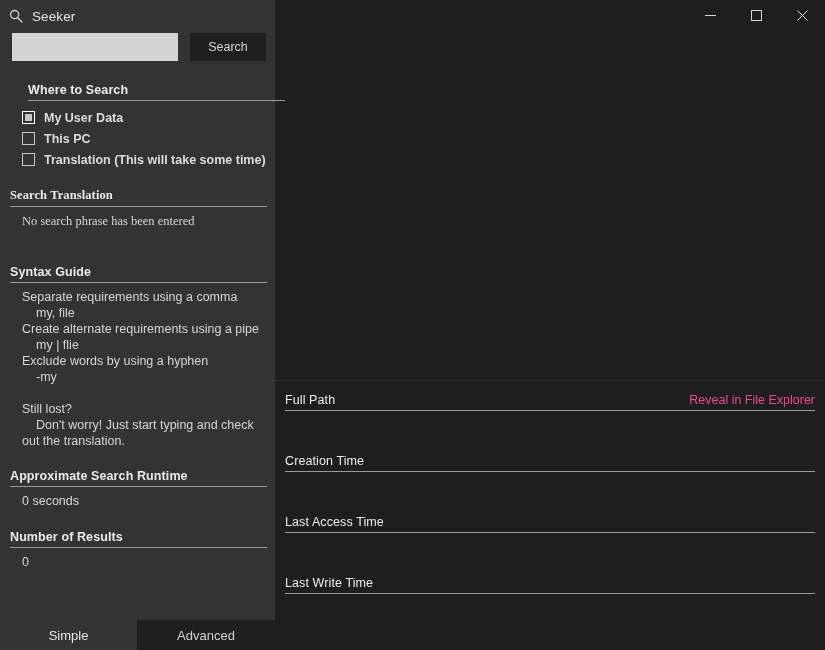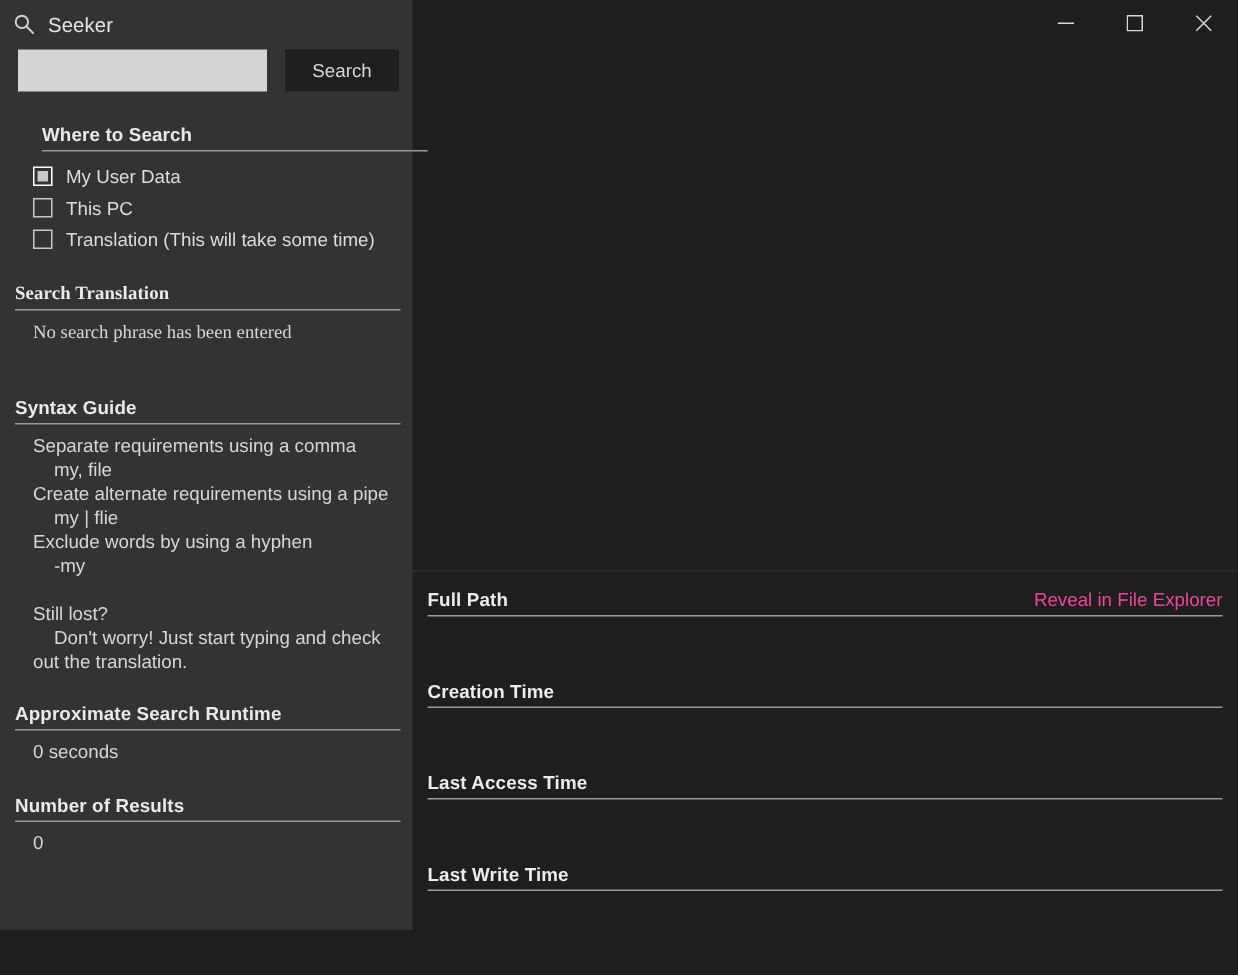--- a/index.html
+++ b/index.html
@@ -177,21 +177,21 @@
   }
   .detail-head-row {
     display: flex;
     align-items: baseline;
     justify-content: space-between;
     border-bottom: 1px solid #9a9a9a;
     padding-bottom: 3px;
   }
   .detail-head {
     font-size: 12.5px;
-    font-weight: bold;
+    font-weight: normal;
     color: #ececec;
     letter-spacing: .1px;
   }
   .detail-link {
     font-size: 12.5px;
     color: #ec4899;
     cursor: pointer;
   }
   .detail-value {
     padding-top: 5px;
@@ -278,21 +278,21 @@
     </div>
 
     <div class="search-row">
       <input class="search-input" type="text" value="" placeholder="" style="">
       <button class="search-btn">Search</button>
     </div>
 
     <div class="section" style="top:83px;margin-left:18px;">
       <div class="section-head">Where to Search</div>
     </div>
-    <div style="position:absolute; left:10px; top:107px; width:257px;">
+    <div style="position:absolute; left:10px; top:107px; width:257px;font-weight:bold;">
       <div class="radio-row">
         <span class="radio-box checked">
             <span class="dot"></span>
           </span>
         <span class="radio-label">My User Data</span>
       </div>
       <div class="radio-row">
         <span class="radio-box"></span>
         <span class="radio-label">This PC</span>
       </div>
@@ -326,14 +326,18 @@
       <div class="section-head">Approximate Search Runtime</div>
       <div class="section-body">0 seconds</div>
     </div>
 
     <div class="section" style="top:530px;">
       <div class="section-head">Number of Results</div>
       <div class="section-body">0</div>
     </div>
   </div>
 
+  <div class="tabbar">
+    <div class="tab active">Simple</div>
+    <div class="tab inactive">Advanced</div>
+  </div>
 
 </div>
 
 </body></html>

